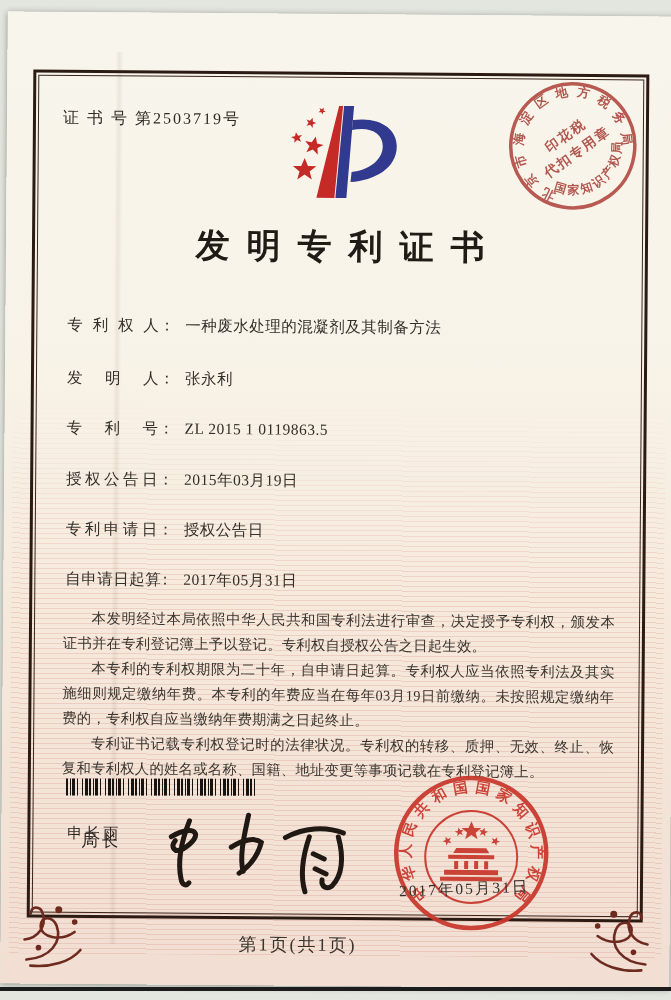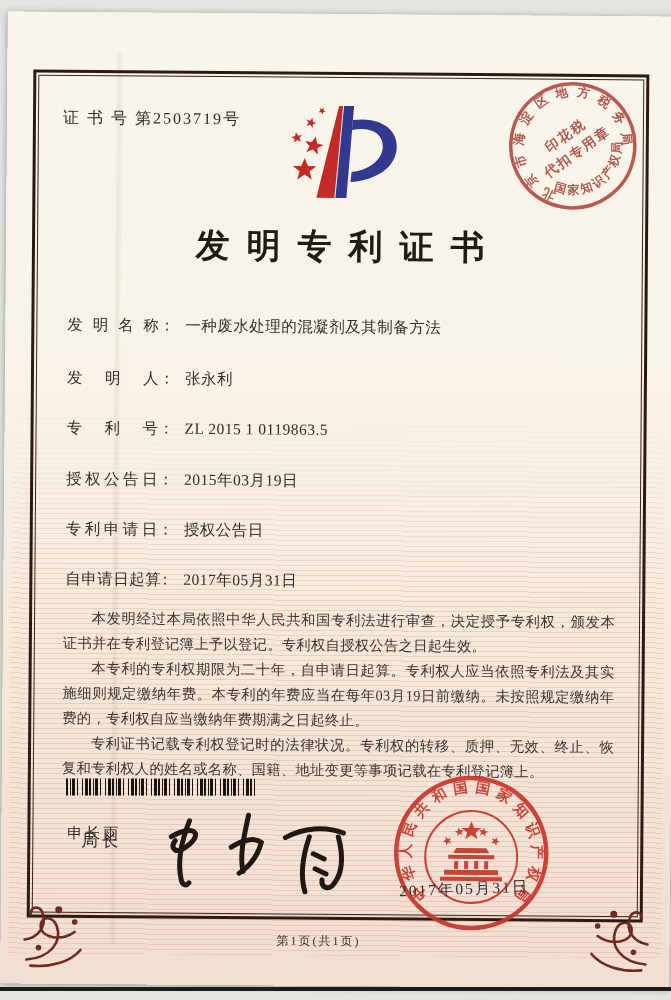--- a/index.html
+++ b/index.html
@@ -67,22 +67,22 @@
 
   .seal { position:absolute; left:386px; top:754px; width:168px; height:168px; opacity:.93; }
   .seal .ring-line { fill:none; stroke:#c9372c; stroke-width:4.5; }
   .seal text { fill:#c9372c; font-family:"Liberation Serif",serif; font-weight:bold; font-size:14.5px; }
   .seal .emblem { fill:#c9372c; }
   .seal .emblem-circle { fill:none; stroke:#c9372c; stroke-width:2; }
 
   .issue-date { position:absolute; left:398px; top:864px; font-size:15.5px;
     color:#33302c; letter-spacing:2px; transform:rotate(-2.5deg); z-index:4; }
 
-  .page-footer { position:absolute; left:238px; top:919px; font-size:12px;
-    color:#3a342d; letter-spacing:2px;margin-left:38px; }
+  .page-footer { position:absolute; left:238px; top:919px; font-size:18px;
+    color:#3a342d; letter-spacing:2px; }
 
   .ornament { position:absolute; width:92px; height:84px; }
   .orn-left { left:16px; top:876px; }
   .orn-right { right:14px; top:876px; transform:scaleX(-1); }
   .ornament path { fill:none; stroke:#6e2a1f; stroke-width:2.6; stroke-linecap:round; }
   .ornament .blob { fill:#6e2a1f; stroke:none; }
 </style>
 </head>
 <body>
 
@@ -136,21 +136,21 @@
           <text x="78" y="126" transform="rotate(-52 78 78)">局</text>
         </g>
       <text class="tax-center" x="78" y="70">印花税</text>
       <text class="tax-center" x="78" y="90">代扣专用章</text>
     </svg>
 
     <div class="title">发明专利证书</div>
 
     <div class="rows">
       <div class="row r0">
-        <span class="lab">发明名称</span><span>：</span><span class="val">一种废水处理的混凝剂及其制备方法</span>
+        <span class="lab">专利权人</span><span>：</span><span class="val">一种废水处理的混凝剂及其制备方法</span>
       </div>
       <div class="row r1">
         <span class="lab">发明人</span><span>：</span><span class="val">张永利</span>
       </div>
       <div class="row r2">
         <span class="lab">专利号</span><span>：</span><span class="val">ZL 2015 1 0119863.5</span>
       </div>
       <div class="row r3">
         <span class="lab">授权公告日</span><span>：</span><span class="val">2015年03月19日</span>
       </div>

